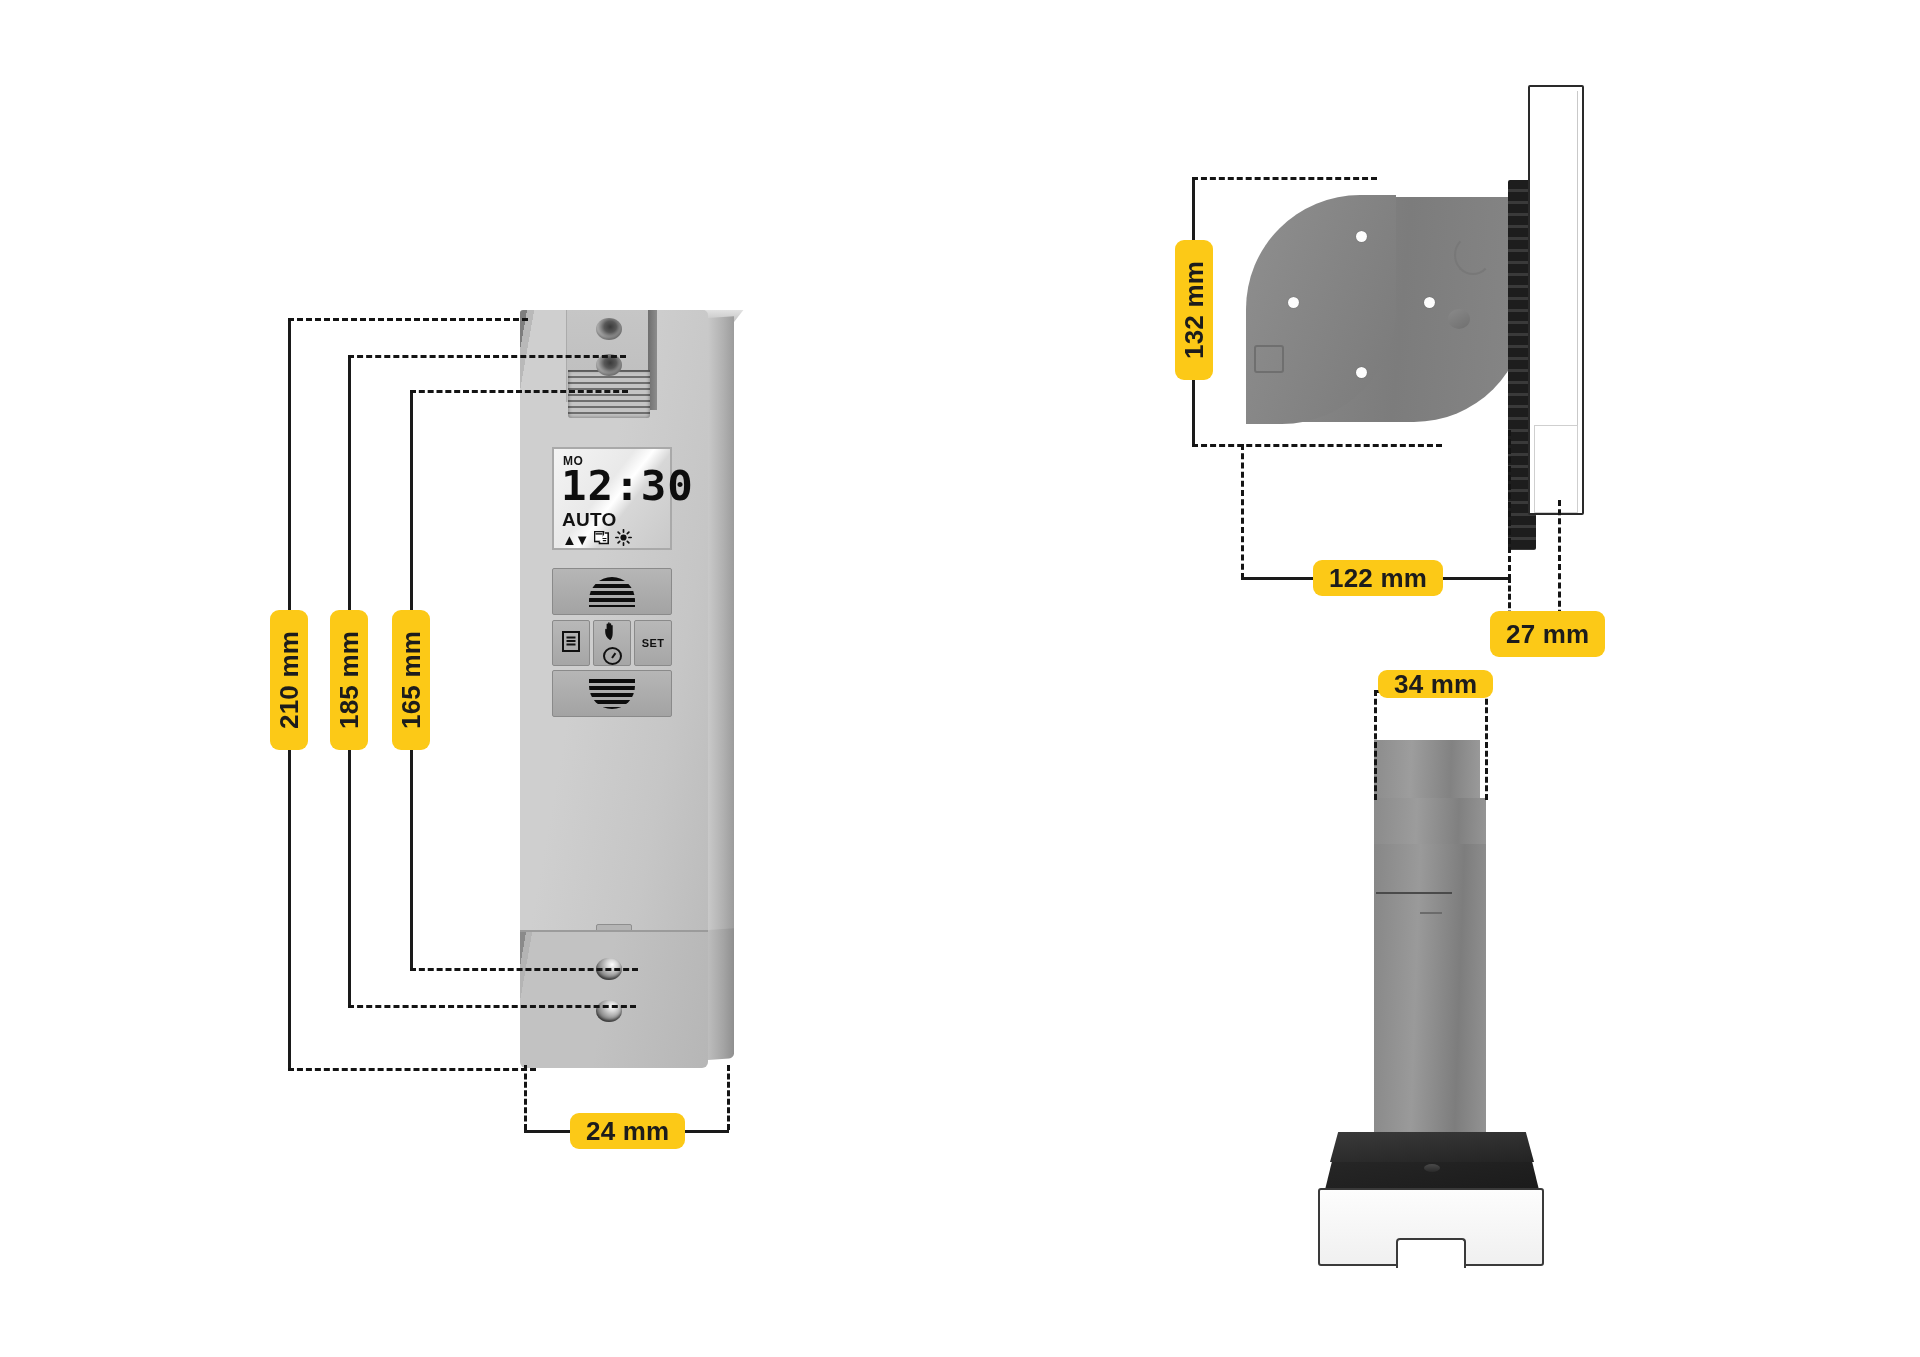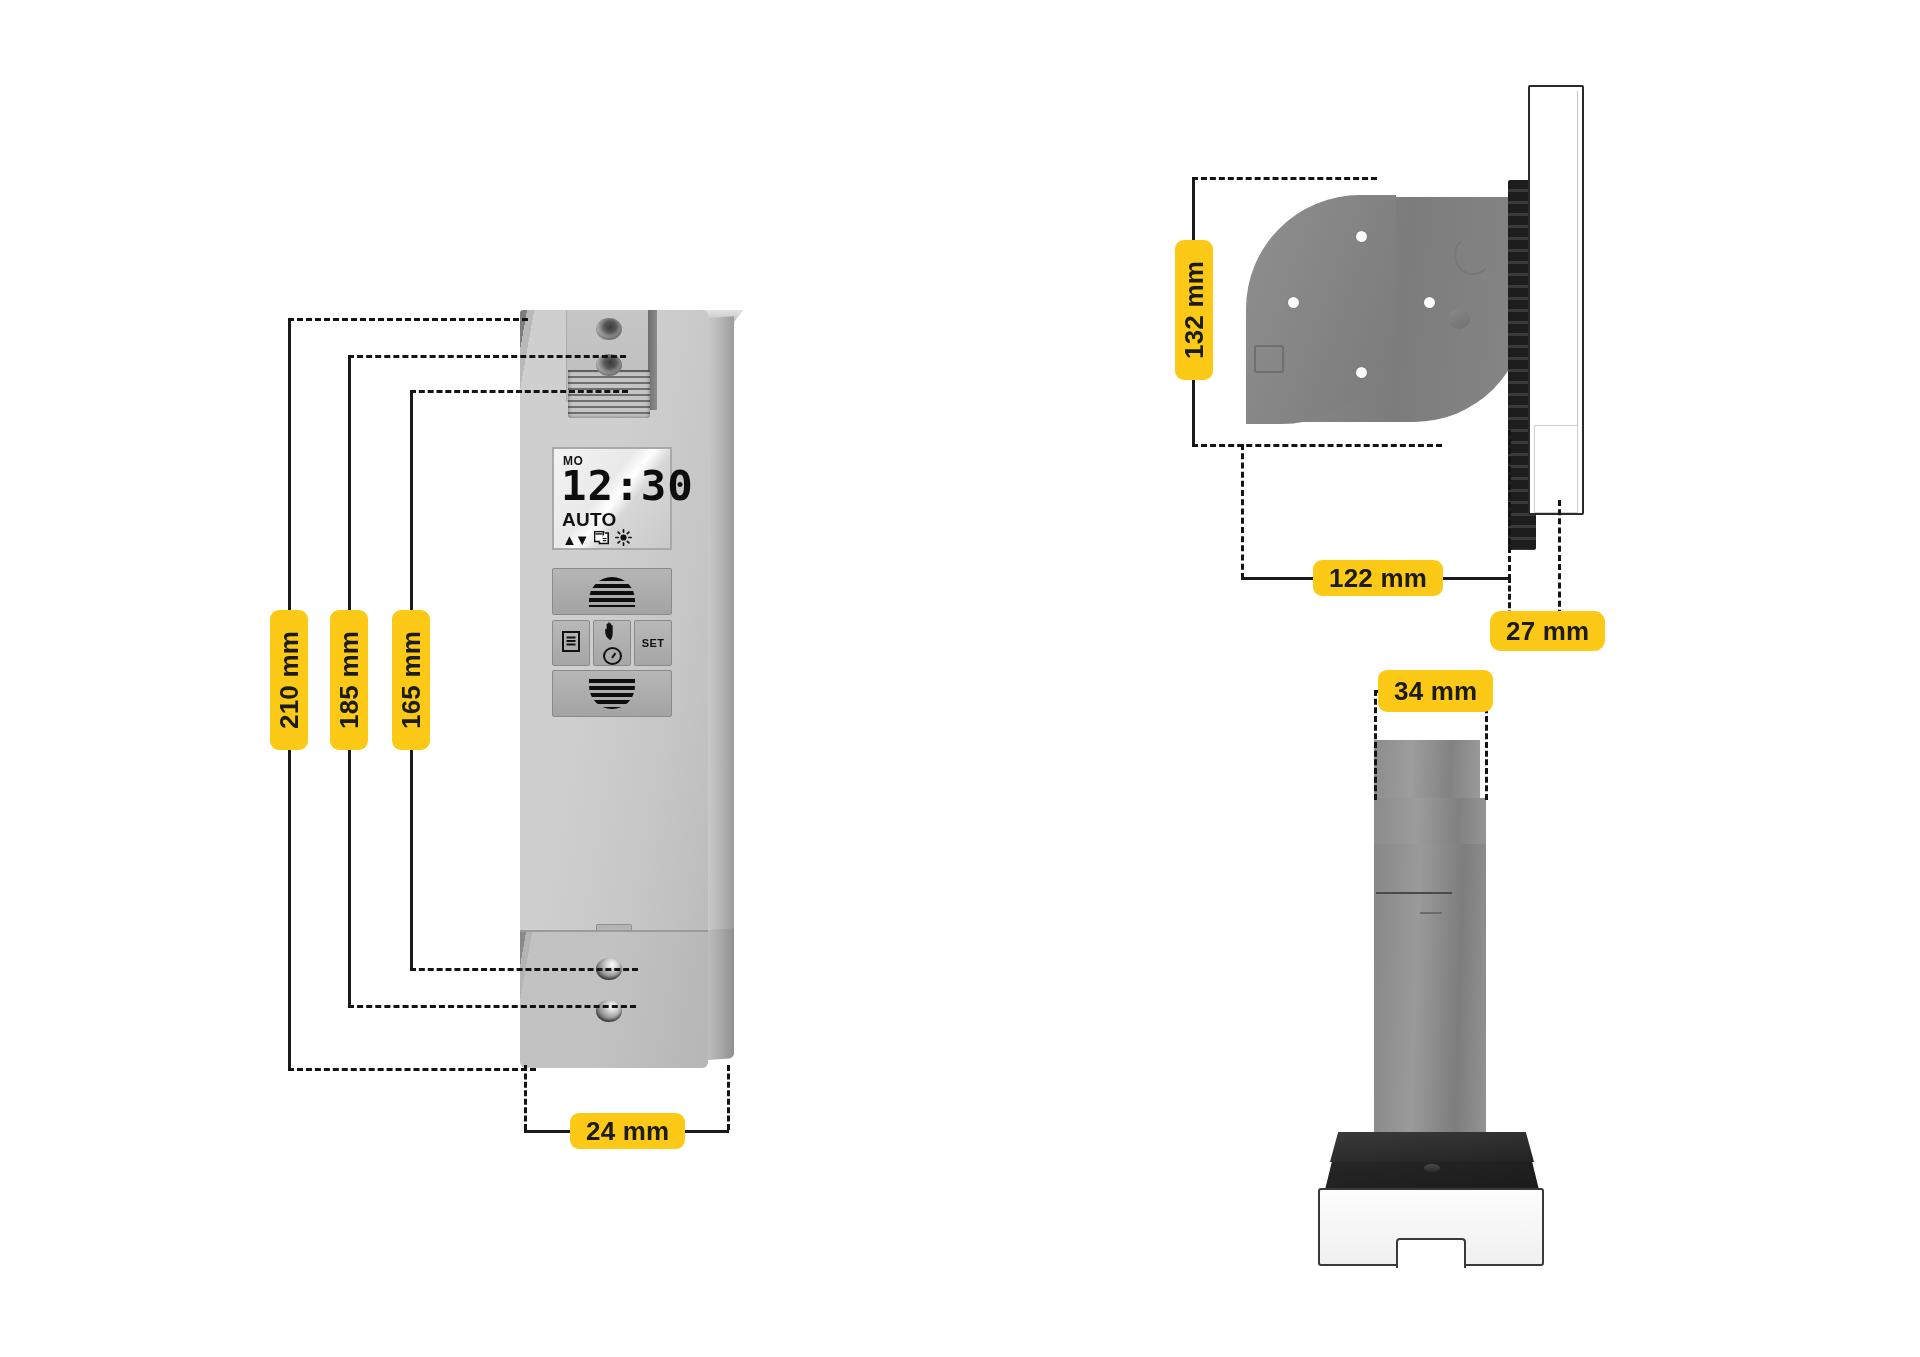--- a/index.html
+++ b/index.html
@@ -342,42 +342,42 @@
   <div class="ln dash-h" style="left:1192px; top:444px; width:250px;"></div>
   <div class="dim-badge v" style="left:1175px; top:240px; width:38px; height:140px;">132 mm</div>
 
   <div class="ln dash-v" style="left:1241px; top:444px; height:135px;"></div>
   <div class="ln dash-v" style="left:1508px; top:430px; height:150px;"></div>
   <div class="ln solid-h" style="left:1241px; top:577px; width:270px;"></div>
   <div class="dim-badge h" style="left:1313px; top:560px; height:36px;">122 mm</div>
 
   <div class="ln dash-v" style="left:1508px; top:577px; height:48px;"></div>
   <div class="ln dash-v" style="left:1558px; top:500px; height:125px;"></div>
-  <div class="dim-badge h" style="left:1490px; top:611px; height:40px;border-radius:11px;">27 mm</div>
+  <div class="dim-badge h" style="left:1490px; top:611px; height:46px;">27 mm</div>
 
   <div id="side-view">
     <div class="back-box">
       <div class="bb-hole" style="left:108px; top:34px;"></div>
       <div class="bb-hole" style="left:40px; top:100px;"></div>
       <div class="bb-hole" style="left:176px; top:100px;"></div>
       <div class="bb-hole" style="left:108px; top:170px;"></div>
       <div class="bb-dimple" style="left:200px; top:112px;"></div>
       <div class="bb-arc" style="left:206px; top:38px; width:38px; height:40px; border-color:#787878; border-top-color:transparent; border-right-color:transparent;"></div>
       <div class="bb-clip" style="left:6px; top:148px; width:30px; height:28px;"></div>
     </div>
     <div class="dark-strip"></div>
     <div class="faceplate"></div>
     <div class="faceplate-inner"></div>
     <div class="fp-notch"></div>
   </div>
 
   <div class="ln dash-v" style="left:1374px; top:690px; height:110px;"></div>
   <div class="ln dash-v" style="left:1485px; top:690px; height:110px;"></div>
   <div class="ln dash-h" style="left:1374px; top:690px; width:113px;"></div>
-  <div class="dim-badge h" style="left:1378px; top:670px; height:42px;">34 mm</div>
+  <div class="dim-badge h" style="left:1378px; top:670px; height:28px;">34 mm</div>
 
   <div id="persp-view">
     <div class="col-top"></div>
     <div class="col-top2"></div>
     <div class="col-main"></div>
     <div class="col-seam"></div>
     <div class="col-seam2"></div>
     <div class="base-dark"></div>
     <div class="base-dark-top"></div>
     <div class="base-hole" style="left:114px; top:424px;"></div>

